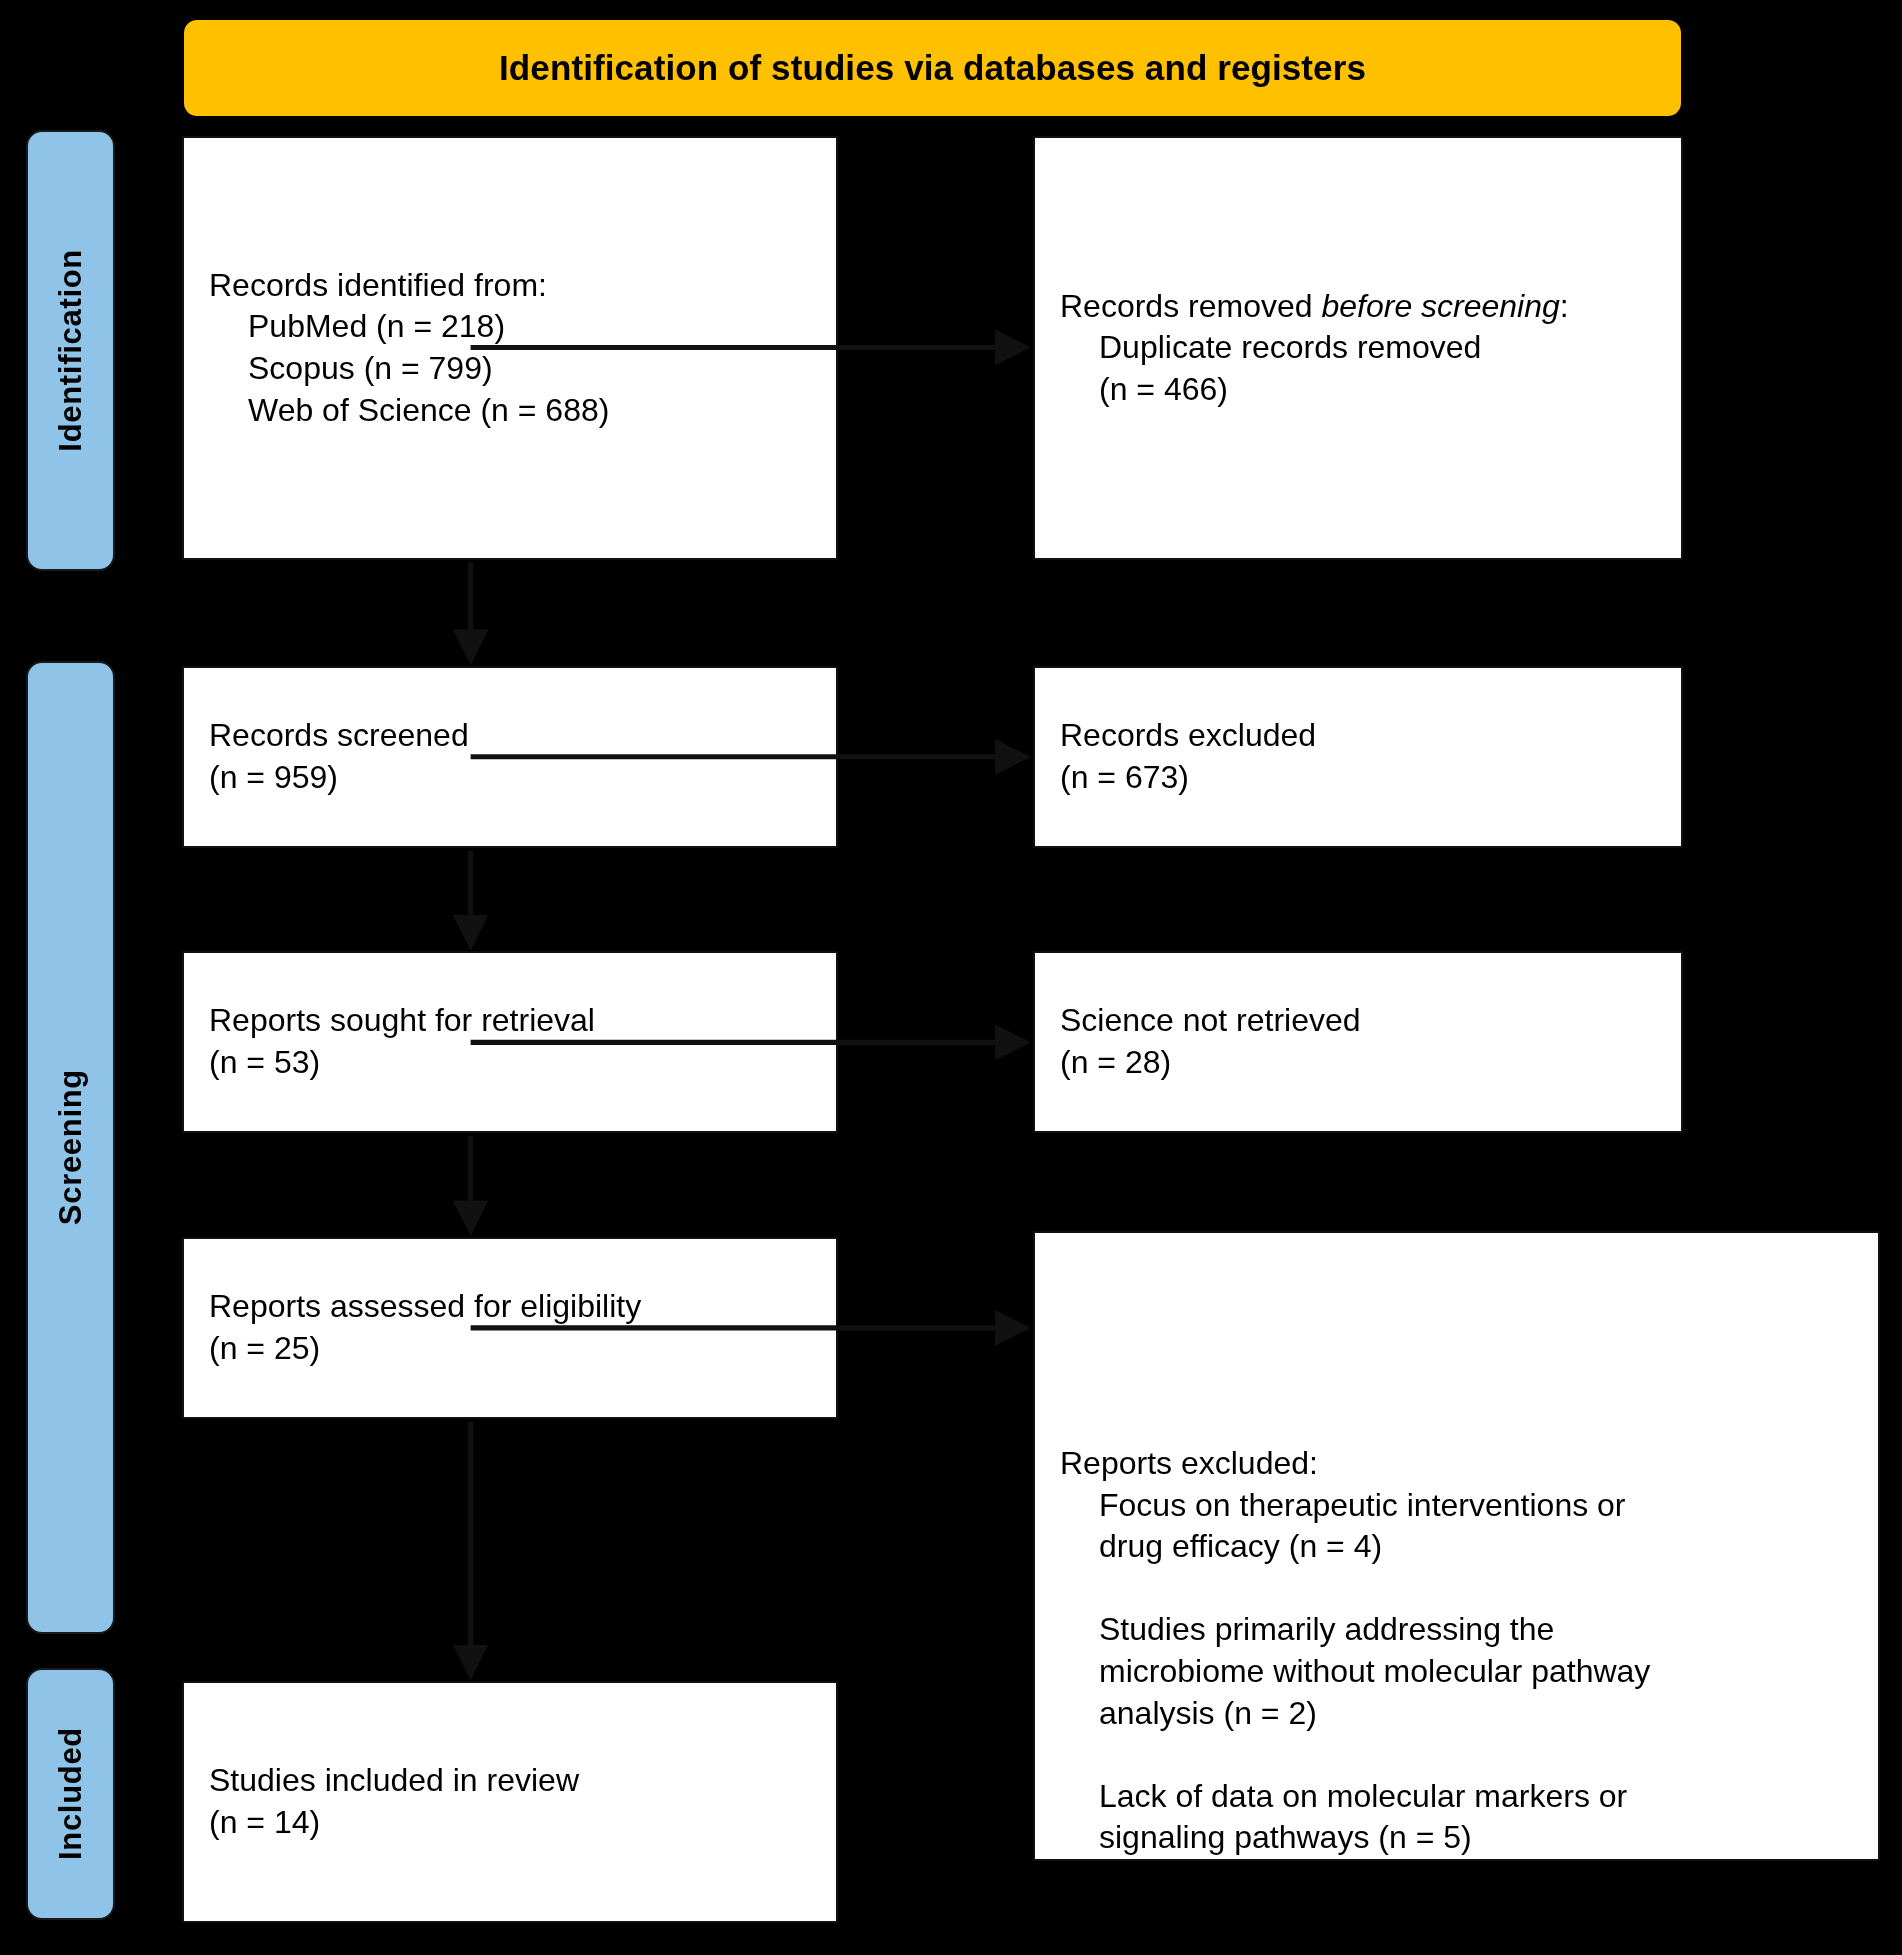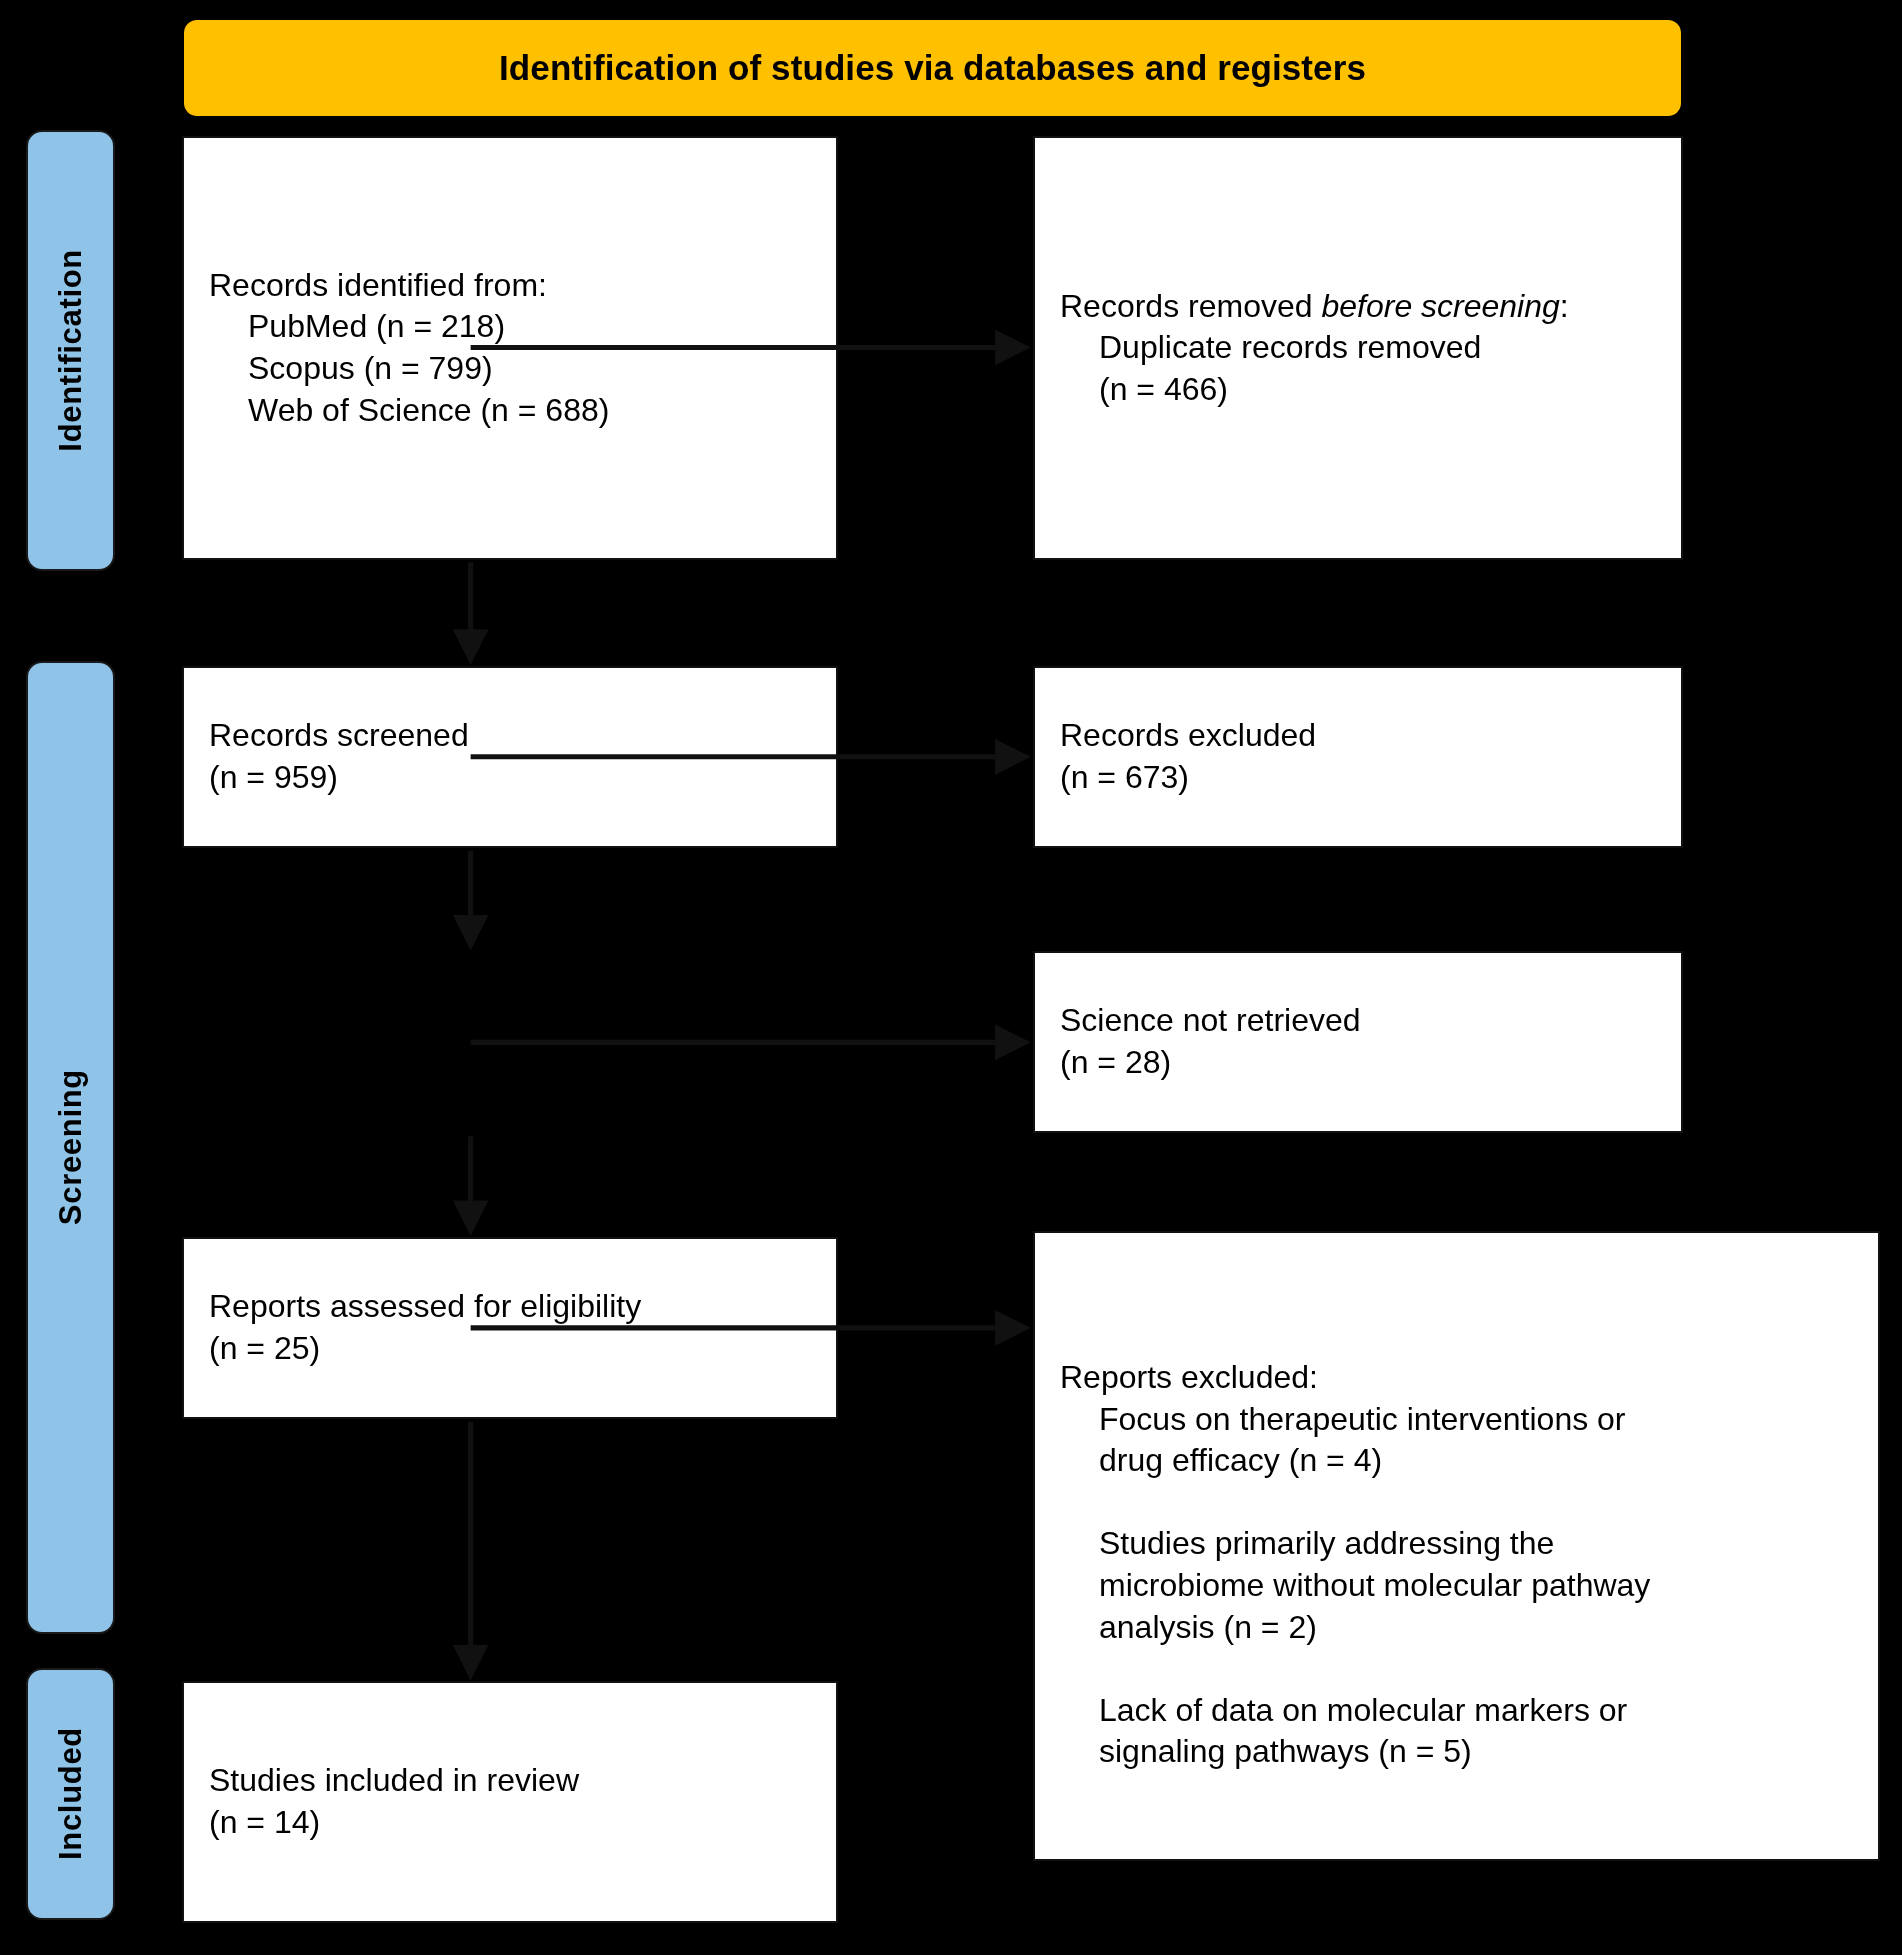--- a/index.html
+++ b/index.html
@@ -96,21 +96,21 @@
   #box-sought       { left: 182px; top: 951px; width: 656px; height: 182px; }
   #box-assessed     { left: 182px; top: 1237px; width: 656px; height: 182px; }
   #box-included-fin { left: 182px; top: 1681px; width: 656px; height: 242px; }
 
   
   #box-removed      { left: 1033px; top: 136px;  width: 650px; height: 424px; }
   #box-excluded-rec { left: 1033px; top: 666px;  width: 650px; height: 182px; }
   #box-notretrieved { left: 1033px; top: 951px; width: 650px; height: 182px; }
   #box-excluded-rep { left: 1033px; top: 1231px; width: 847px; height: 630px; }
 
-  #box-excluded-rep { align-items: center; }
+  #box-excluded-rep { align-items: flex-end; }
   #box-excluded-rep .box-inner { padding-top: 38px; }
 
   
   #arrows {
     position: absolute;
     left: 0; top: 0;
     width: 1902px;
     height: 1955px;
     pointer-events: none;
   }
@@ -158,20 +158,26 @@
     </div>
   </div>
 
   <div class="box" id="box-excluded-rec">
     <div class="box-inner">
       <div class="box-text"><span>Records excluded</span>
 <span>(n = 673)</span></div>
     </div>
   </div>
 
+  <div class="box" id="box-sought">
+    <div class="box-inner">
+      <div class="box-text"><span>Reports sought for retrieval</span>
+<span>(n = 53)</span></div>
+    </div>
+  </div>
 
   <div class="box" id="box-notretrieved">
     <div class="box-inner">
       <div class="box-text"><span>Science not retrieved</span>
 <span>(n = 28)</span></div>
     </div>
   </div>
 
   <div class="box" id="box-assessed">
     <div class="box-inner">

